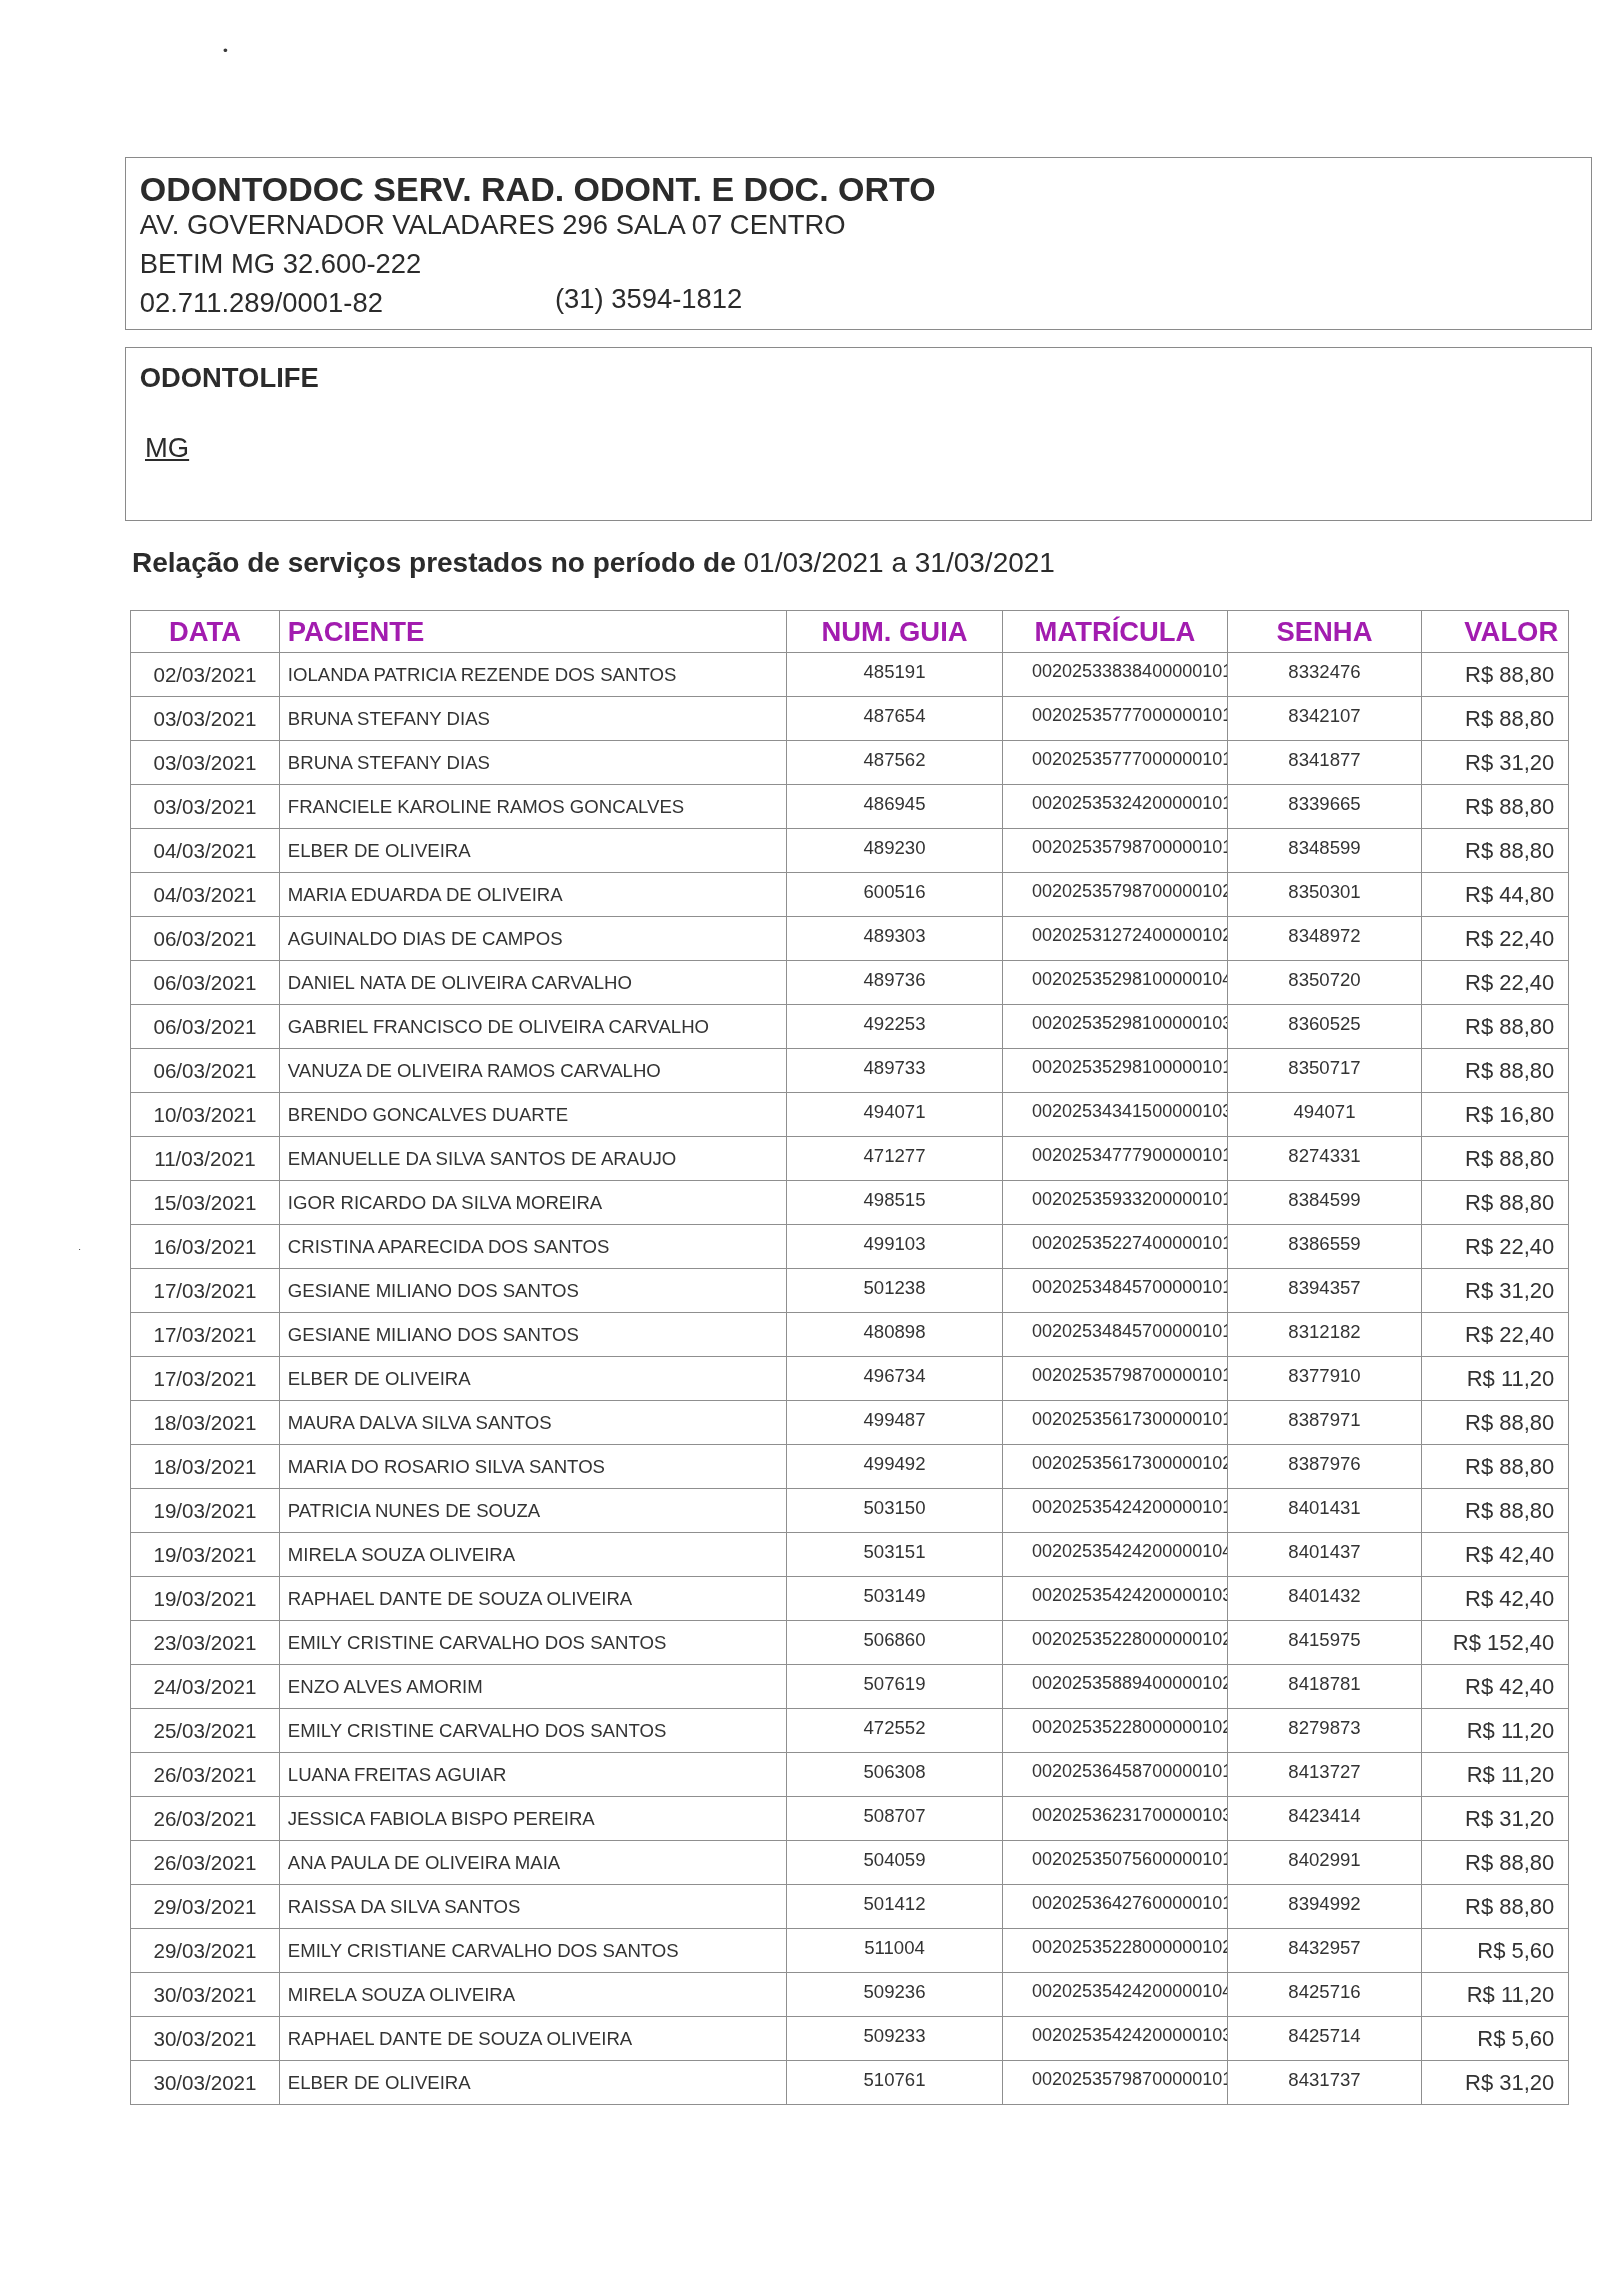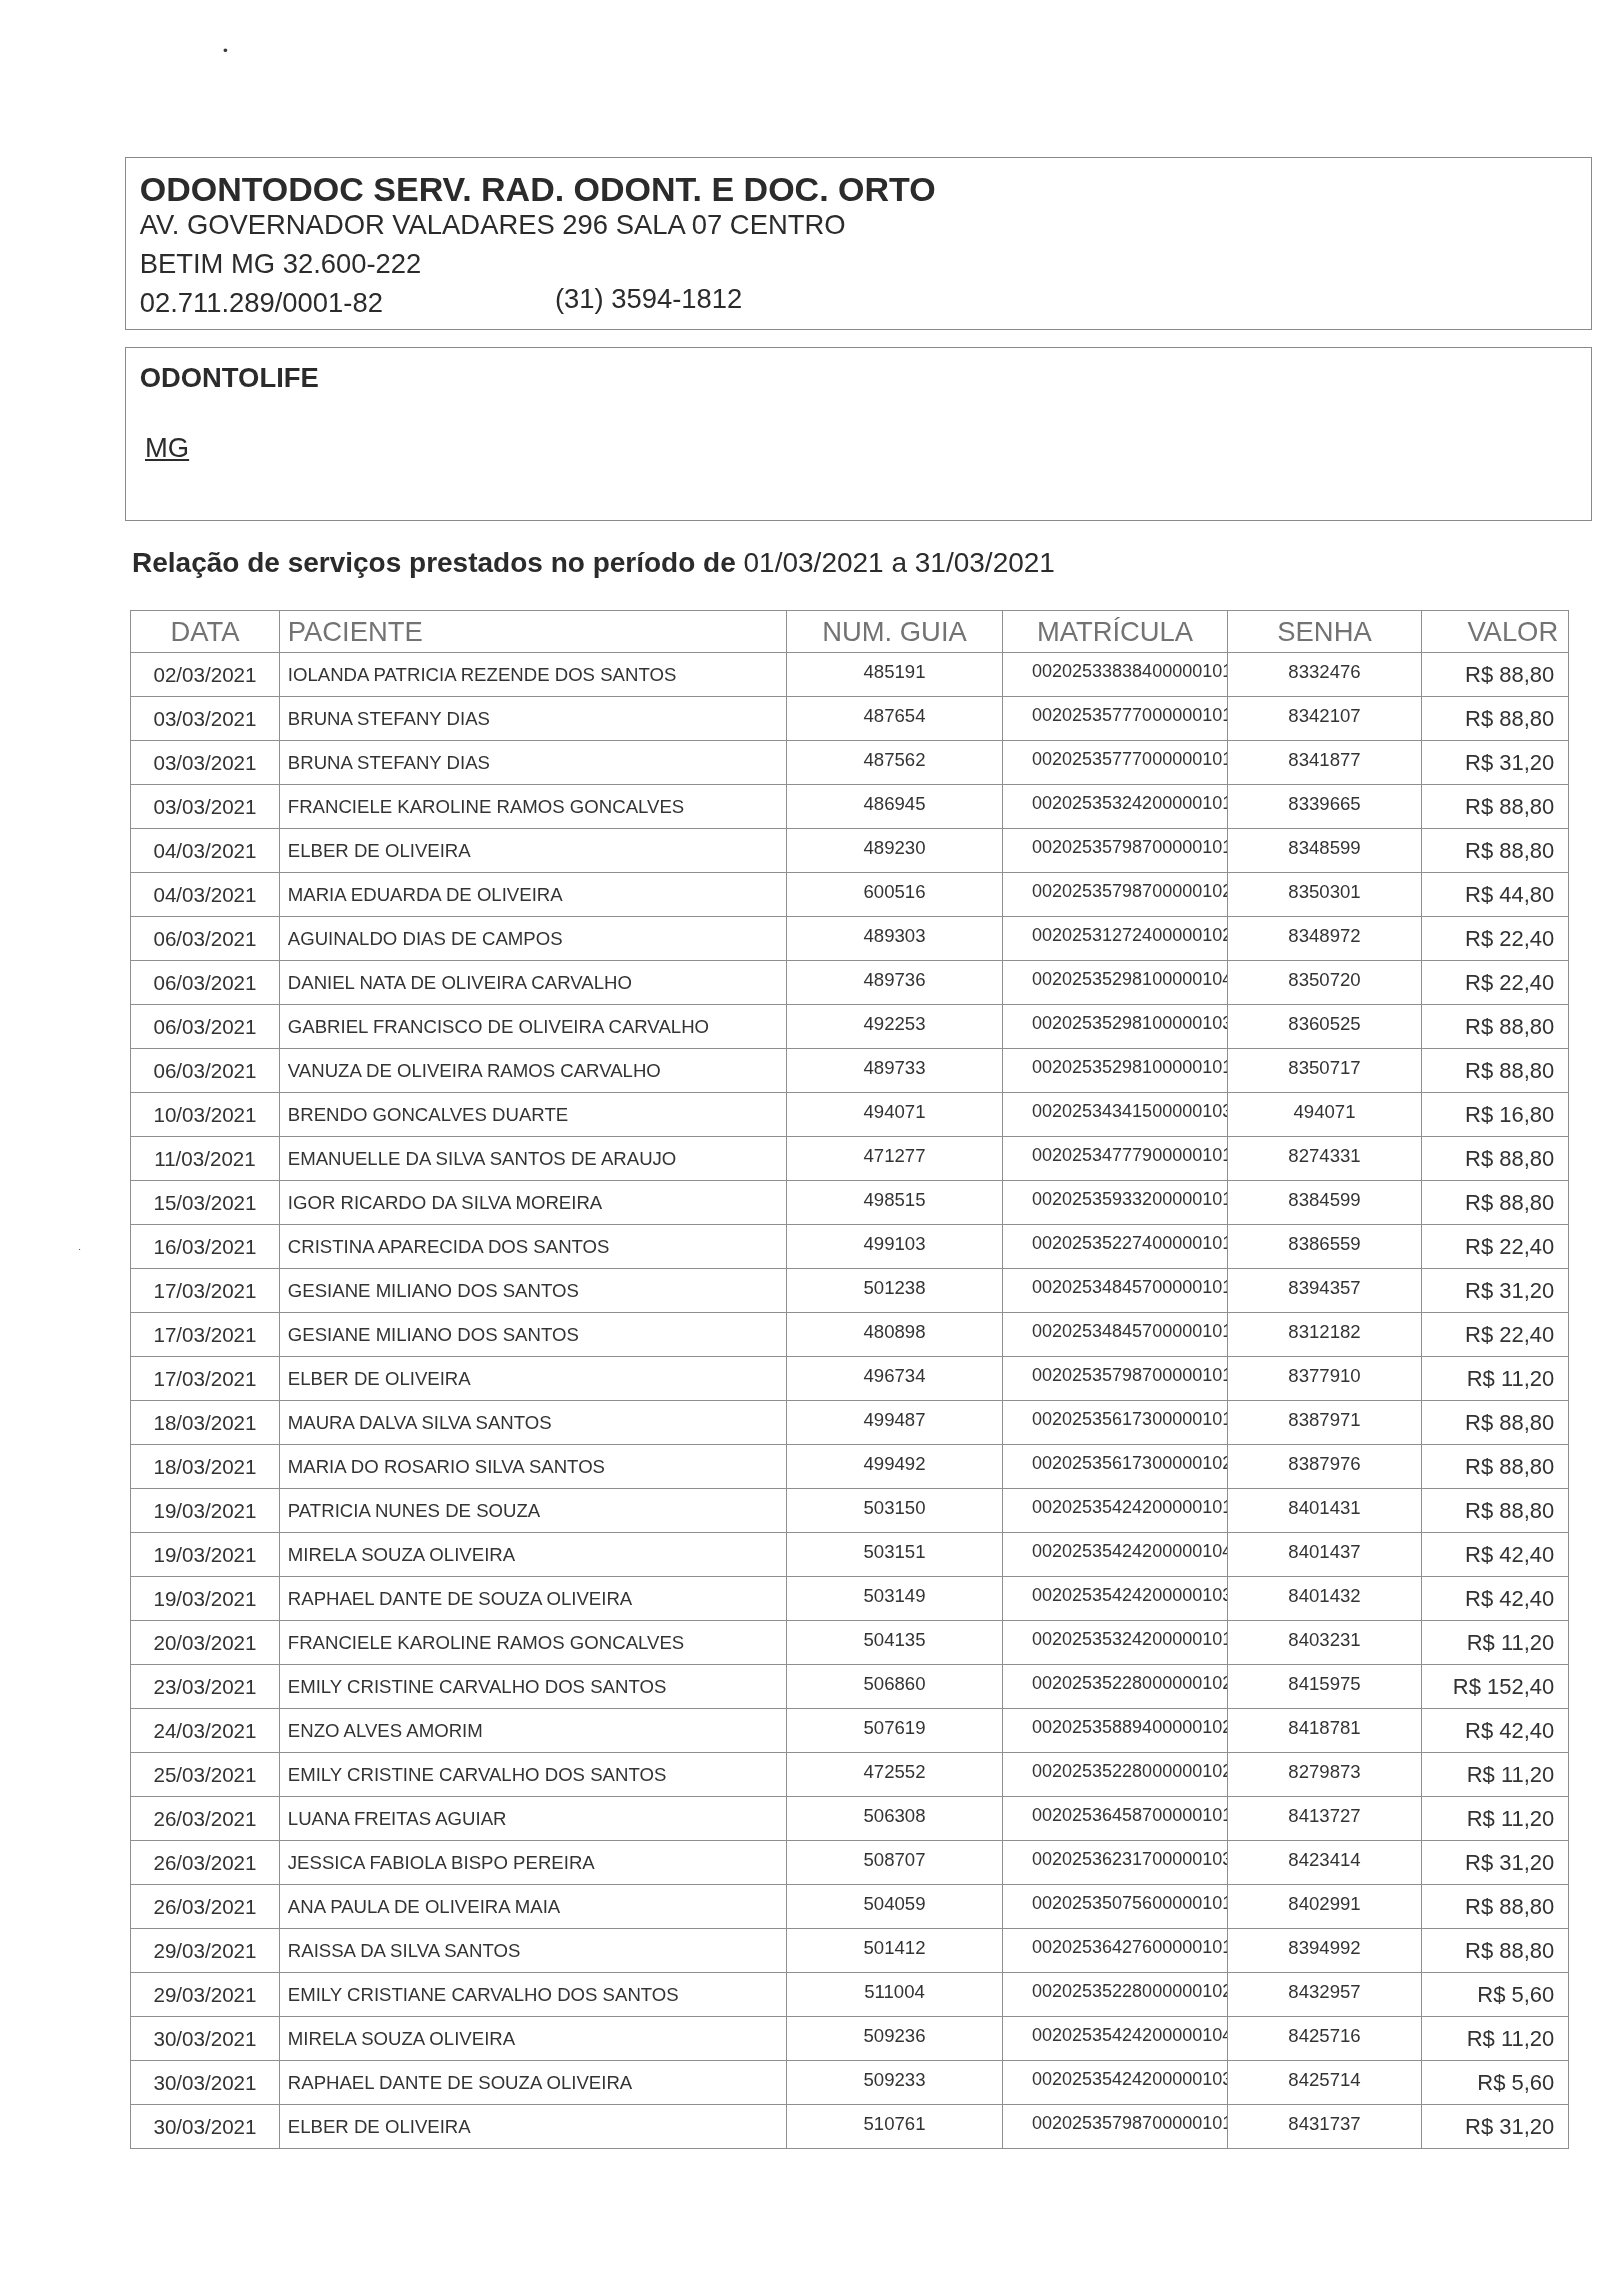--- a/index.html
+++ b/index.html
@@ -29,21 +29,21 @@
   }
   #report-title .b { font-weight: bold; }
 
   table#services {
     position: absolute; left: 130px; top: 610px; width: 1438px;
     border-collapse: collapse; table-layout: fixed;
   }
   #services th, #services td {
     border: 1.5px solid #8f8f8f; padding: 0; white-space: nowrap; overflow: hidden;
   }
-  #services th { height: 41px; font-size: 27.4px; font-weight: normal; color: #737373; }
+  #services th { height: 41px; font-size: 27.4px; font-weight: bold; color: #a21caf; }
   #services td { height: 43px; font-size: 18.6px; color: #333; }
   #services th.c-date, #services td.c-date { text-align: center; }
   #services td.c-date { font-size: 20.6px; }
   #services th.c-pac, #services td.c-pac { text-align: left; padding-left: 7.8px; }
   #services td.c-guia, #services td.c-mat, #services td.c-senha { text-align: center; vertical-align: top; padding-top: 7.8px; height: 35px; }
   #services td.c-mat { font-size: 18px; padding-left: 29px; }
   #services th.c-valor { text-align: right; padding-right: 9.8px; }
   #services td.c-valor { text-align: right; padding-right: 13.7px; font-size: 22px; }
   col.w-date { width: 149px; }
   col.w-pac { width: 507px; }
@@ -265,28 +265,20 @@
       </tr>
       <tr>
         <td class="c-date">19/03/2021</td>
         <td class="c-pac">RAPHAEL DANTE DE SOUZA OLIVEIRA</td>
         <td class="c-guia">503149</td>
         <td class="c-mat">00202535424200000103</td>
         <td class="c-senha">8401432</td>
         <td class="c-valor">R$ 42,40</td>
       </tr>
       <tr>
-        <td class="c-date">20/03/2021</td>
-        <td class="c-pac">FRANCIELE KAROLINE RAMOS GONCALVES</td>
-        <td class="c-guia">504135</td>
-        <td class="c-mat">00202535324200000101</td>
-        <td class="c-senha">8403231</td>
-        <td class="c-valor">R$ 11,20</td>
-      </tr>
-      <tr>
         <td class="c-date">23/03/2021</td>
         <td class="c-pac">EMILY CRISTINE CARVALHO DOS SANTOS</td>
         <td class="c-guia">506860</td>
         <td class="c-mat">00202535228000000102</td>
         <td class="c-senha">8415975</td>
         <td class="c-valor">R$ 152,40</td>
       </tr>
       <tr>
         <td class="c-date">24/03/2021</td>
         <td class="c-pac">ENZO ALVES AMORIM</td>

